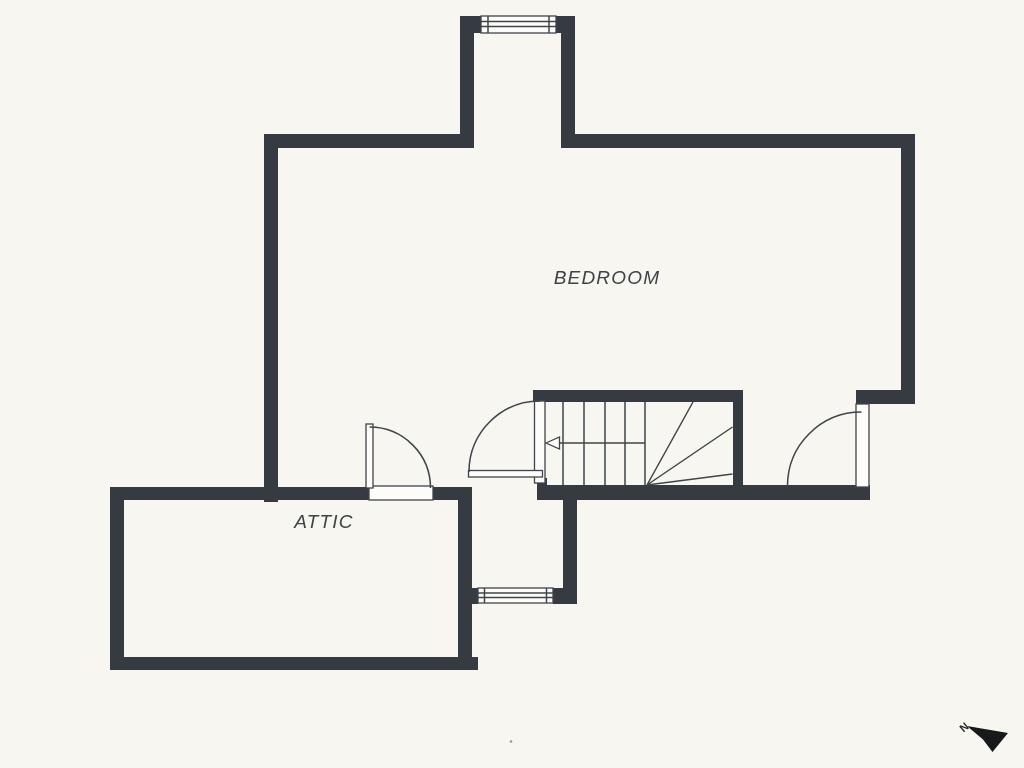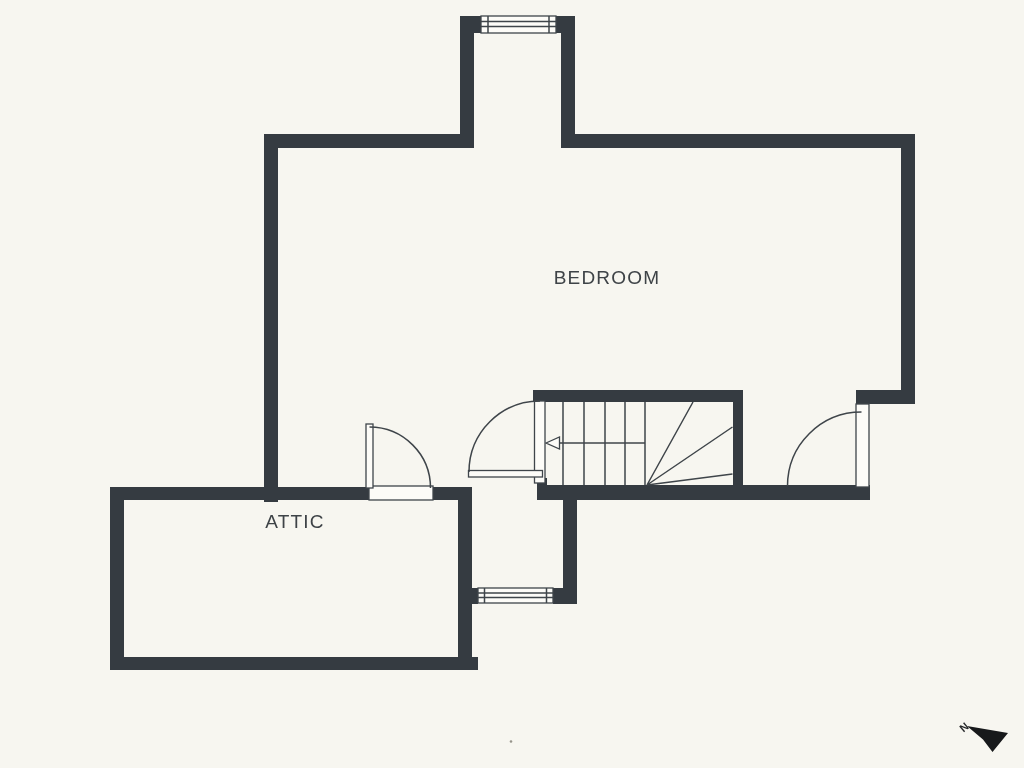--- a/index.html
+++ b/index.html
@@ -5,21 +5,21 @@
   :root{
     --bg:#f7f6f0; --wall:#353b41; --line:#3f454a; --paper:#fdfcf8; --text:#3e4347;
   }
   html,body{margin:0;padding:0;}
   body{background:var(--bg);font-family:"Liberation Sans",sans-serif;}
   .canvas{position:relative;width:1024px;height:768px;background:var(--bg);overflow:hidden;}
   .canvas svg{position:absolute;left:0;top:0;}
   .wall{fill:var(--wall);stroke:none;}
   .thin{stroke:var(--line);stroke-width:1.5;fill:none;}
   .panel{fill:var(--paper);stroke:var(--line);stroke-width:1.3;}
-  .room-label{position:absolute;color:var(--text);font-size:19px;letter-spacing:1.2px;text-align:center;line-height:21px;}
+  .room-label{position:absolute;color:var(--text);font-size:19px;letter-spacing:1.2px;text-align:center;line-height:21px;font-style:italic;}
   .compass-n{font-size:11px;font-weight:bold;fill:#26282a;}
 </style>
 </head>
 <body>
 
 <div class="canvas">
   <svg width="1024" height="768" viewBox="0 0 1024 768">
 
     <g>
       <rect class="wall" x="460" y="16" width="14" height="132"></rect>
@@ -76,14 +76,14 @@
     </g>
 
     <g>
       <polygon points="967,726 1008,733 992.5,752 983,739.5" fill="#17191b"></polygon>
       <text class="compass-n" x="960" y="731" transform="rotate(-40 964 727)">N</text>
     </g>
     <circle cx="511" cy="741.5" r="1.3" fill="#97948b"></circle>
   </svg>
 
   <div class="room-label" style="left:497px;top:267px;width:220px;">BEDROOM</div>
-  <div class="room-label" style="left:215px;top:511px;width:160px;">ATTIC</div>
+  <div class="room-label" style="left:244px;top:511px;width:160px;">ATTIC</div>
 </div>
 
 </body></html>

